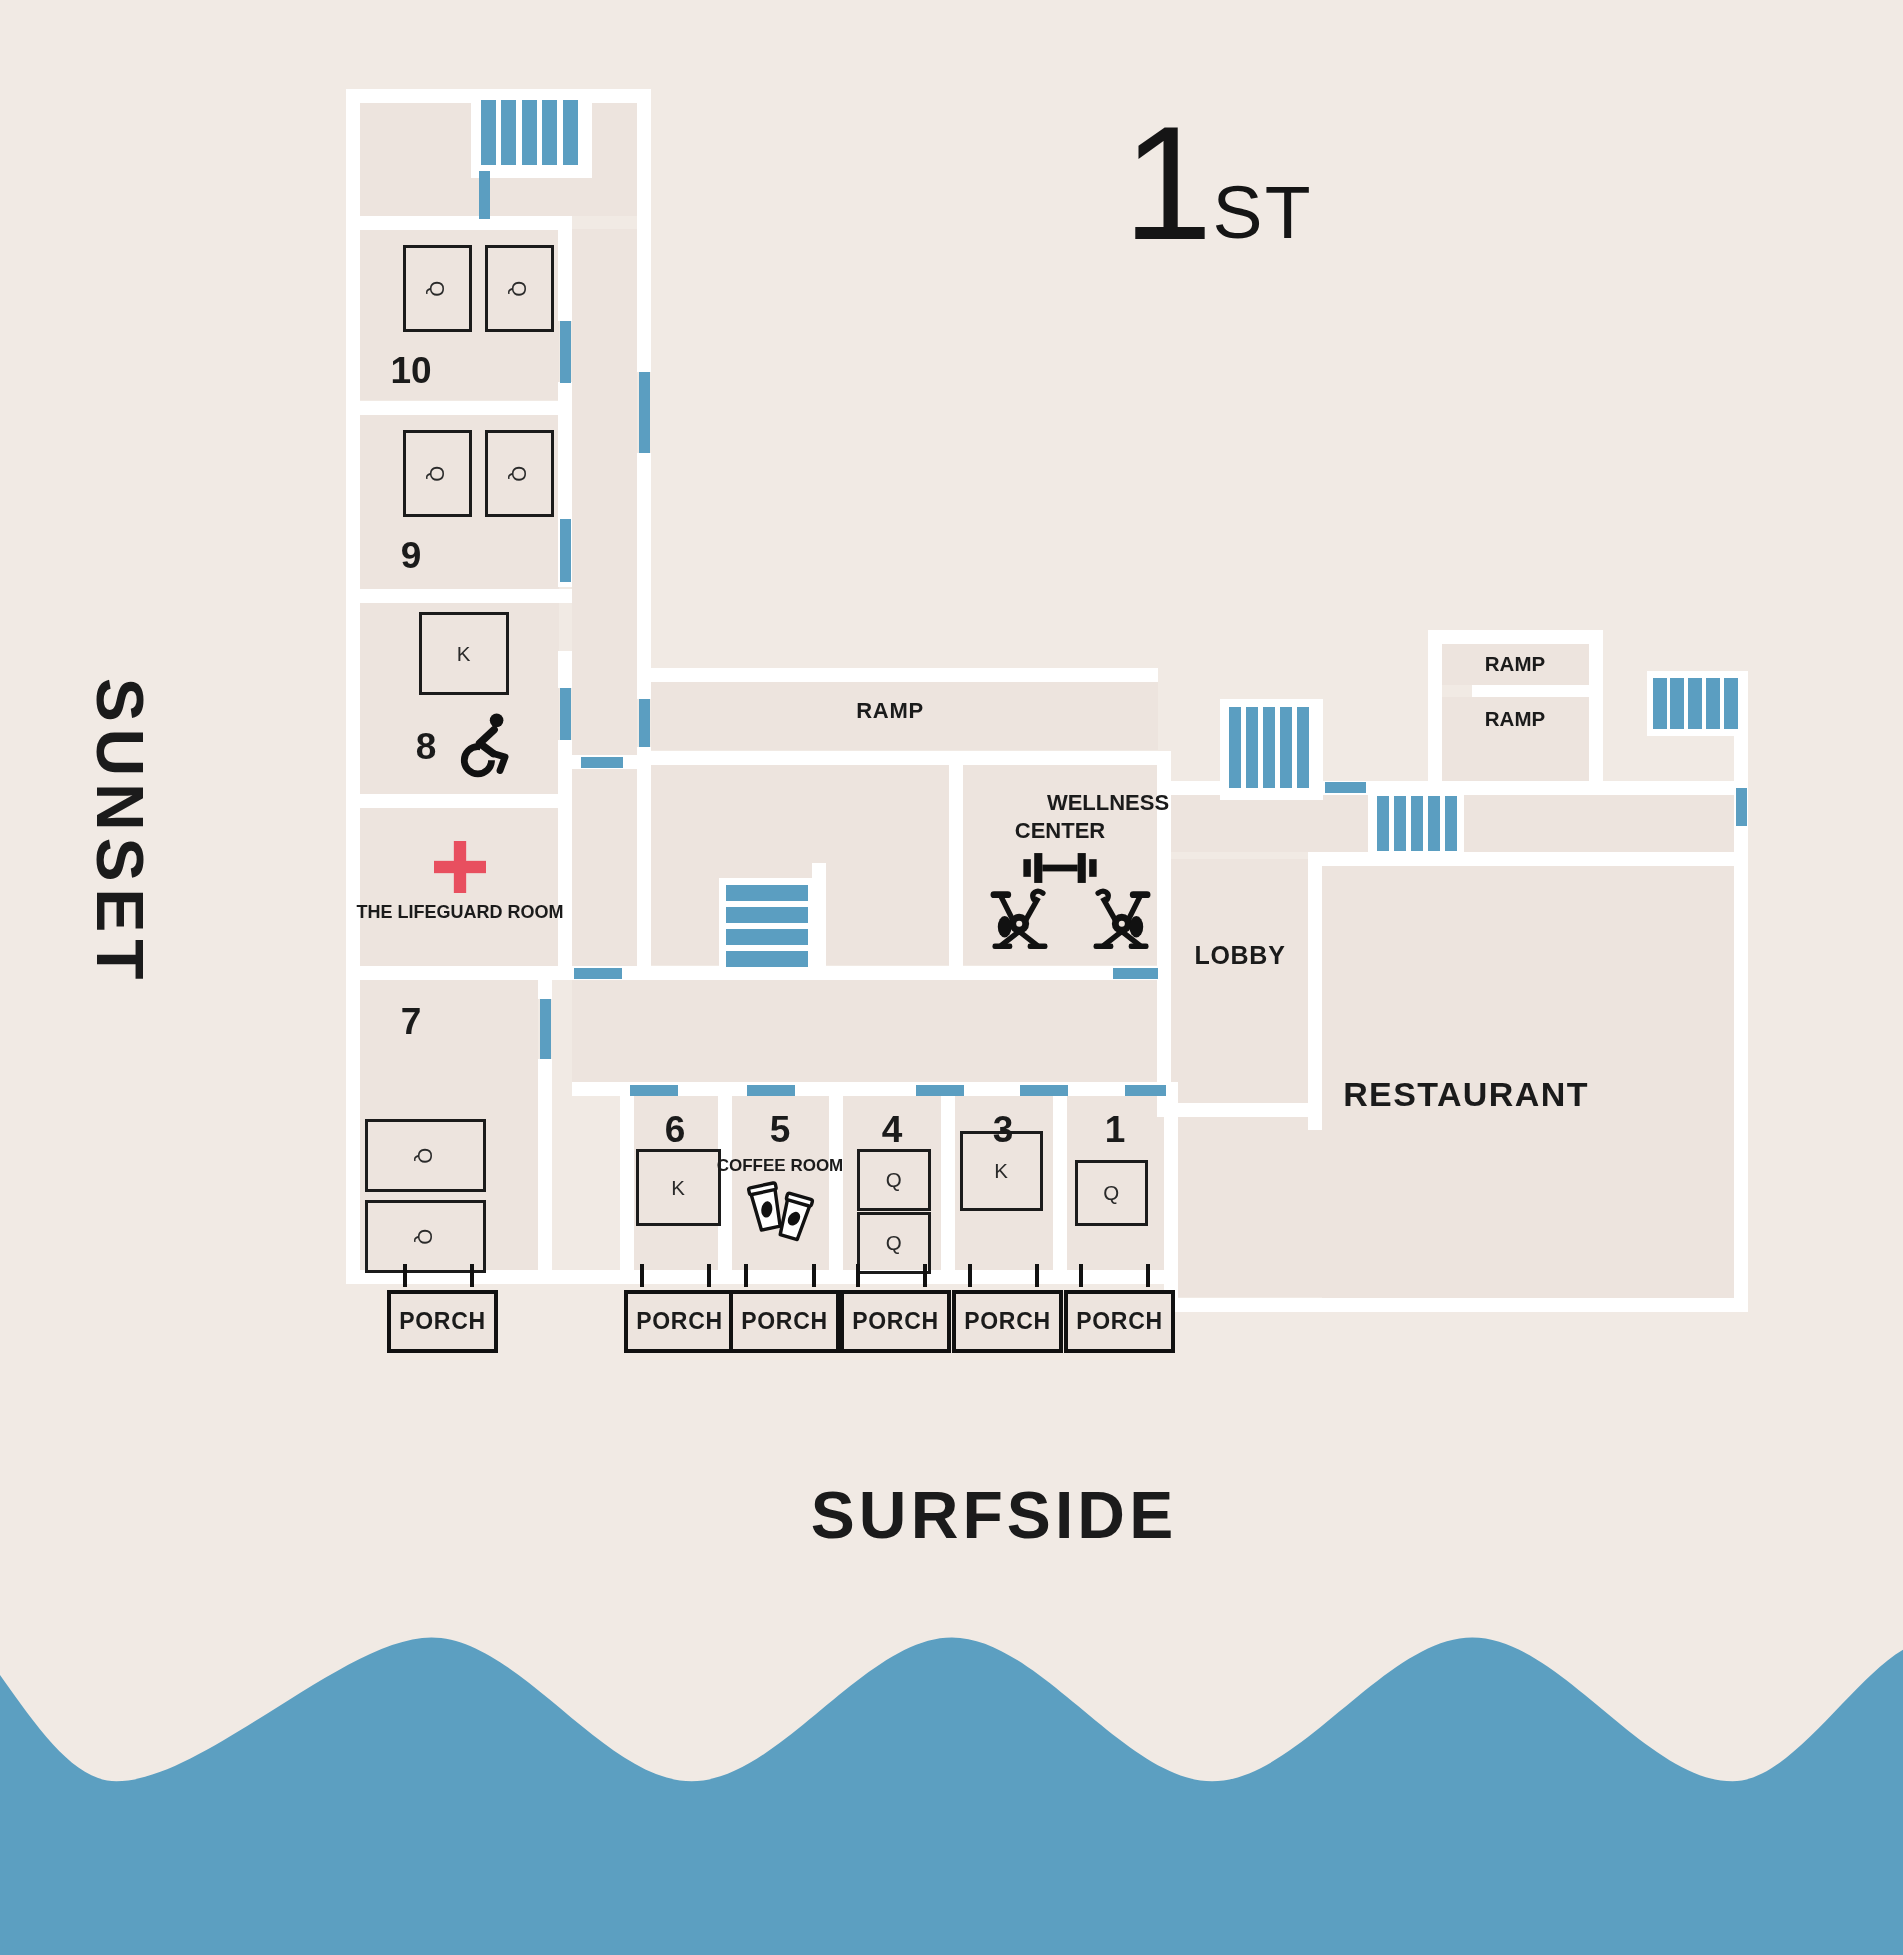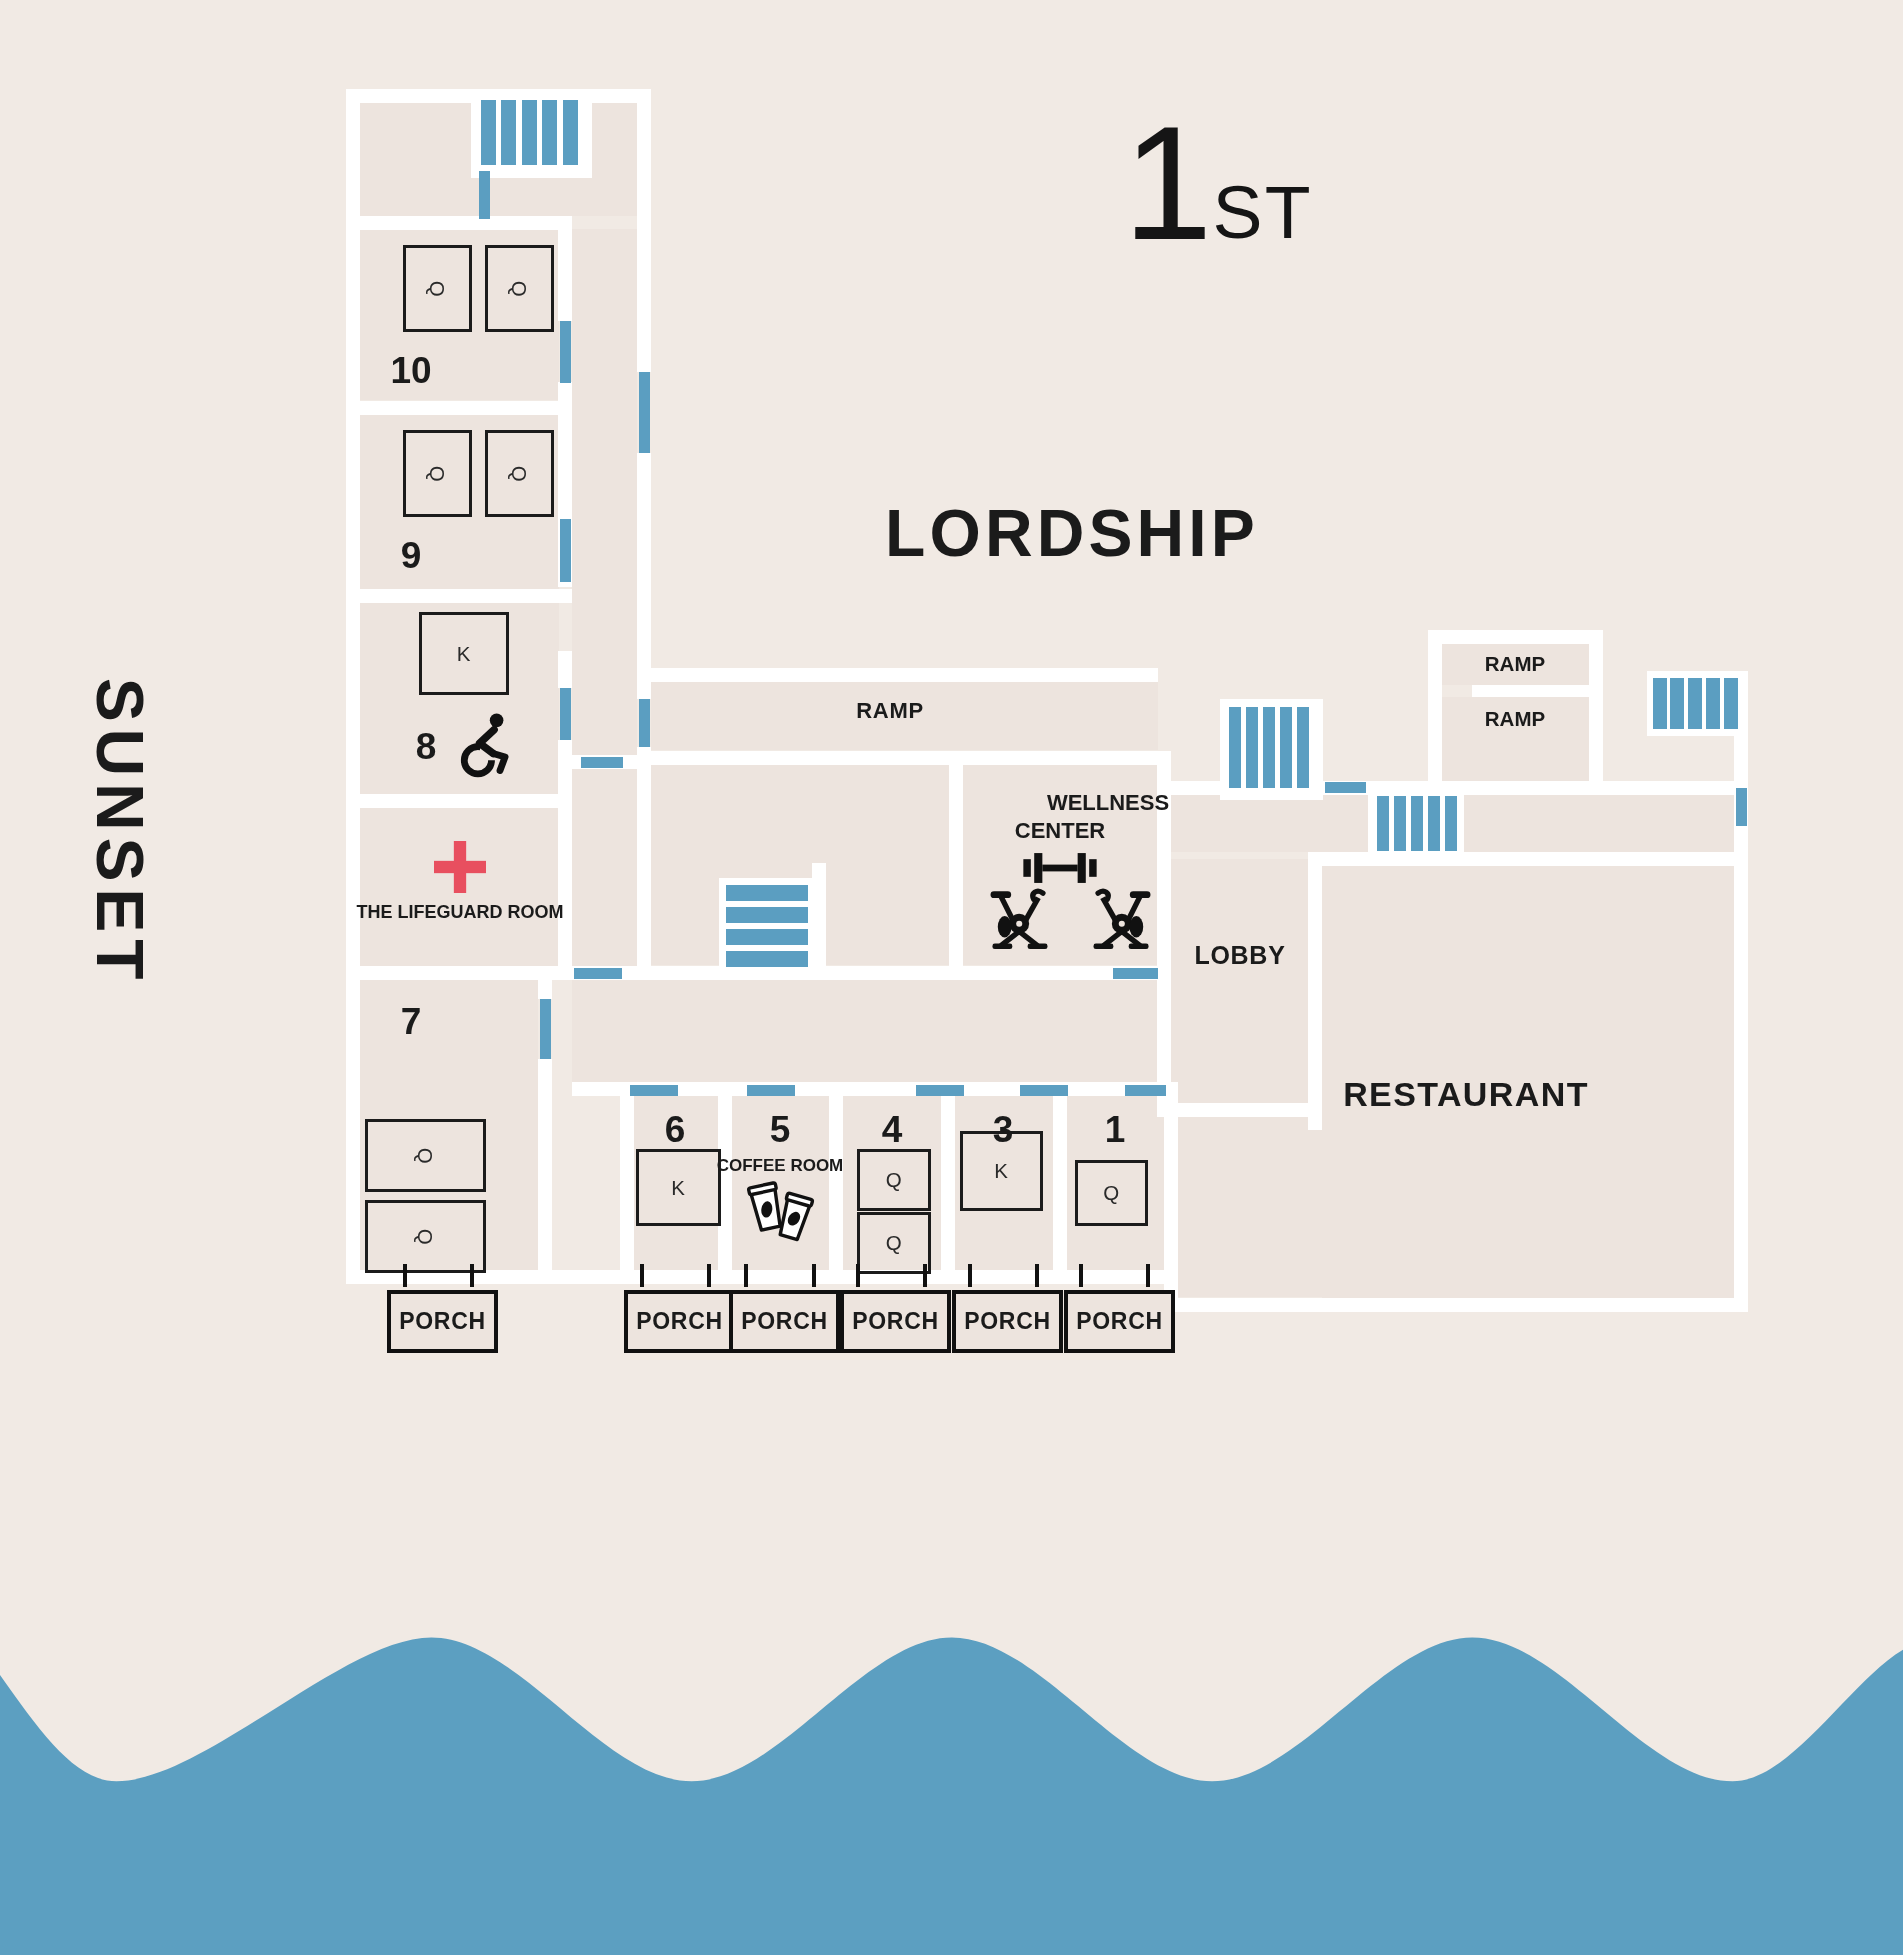--- a/index.html
+++ b/index.html
@@ -299,21 +299,21 @@
         <ellipse cx="79" cy="60" rx="8" ry="11" fill="#111" transform="rotate(20 79 60)"></ellipse>
       </g>
     </svg>
   </div>
 
   <div style="position:absolute;left:1123px;top:103px;display:flex;align-items:flex-start;color:#151515;">
     <span style="font-size:161px;line-height:1;">1</span>
     <span style="font-size:75px;line-height:1;margin-top:72px;letter-spacing:2.1px;">ST</span>
   </div>
 
-  <div class="street" style="left:1072px;top:533px;">LORDSHIP</div>
   <div style="position:absolute;left:120px;top:832px;transform:translate(-50%,-50%);writing-mode:vertical-rl;font-weight:bold;font-size:66px;letter-spacing:6.8px;">SUNSET</div>
+  <div class="street" style="left:994px;top:1515px;">SURFSIDE</div>
 
   <svg style="position:absolute;left:0;top:1562px;" width="1903" height="394" viewBox="0 0 2779 575">
     <path fill="#5C9FC1" d="M0 165 C60 250 110 320 170 320 C297 320 503 110 630 110 C757 110 883 320 1010 320 C1137 320 1263 110 1390 110 C1517 110 1643 320 1770 320 C1897 320 2023 110 2150 110 C2277 110 2403 320 2530 320 C2615 320 2700 175 2779 128 L2779 575 L0 575 Z"></path>
   </svg>
 
 </div>
 
 
 </body></html>

